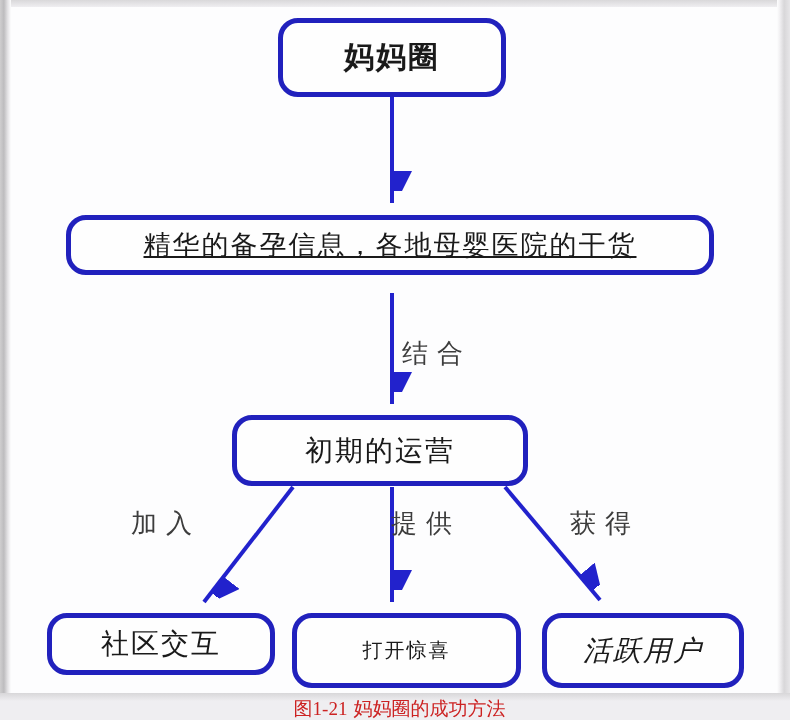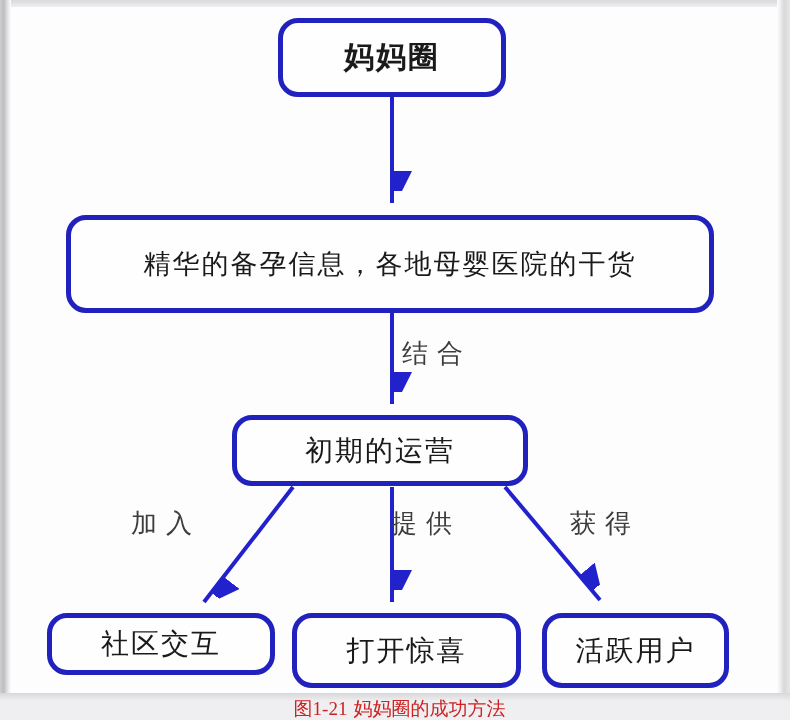--- a/index.html
+++ b/index.html
@@ -47,25 +47,25 @@
     border:5px solid var(--box-border);
     border-radius:20px;
     background:#fefefe;
     display:flex;align-items:center;justify-content:center;
     color:var(--box-text);
     font-size:27px;
     letter-spacing:2px;
     white-space:nowrap;
   }
   .node-top   {left:278px;top:18px; width:228px;height:79px;font-weight:bold;font-size:30px;}
-  .node-info  {left:66px; top:215px;width:648px;height:98px;}
+  .node-info  {left:66px; top:215px;width:648px;height:60px;text-decoration:underline;}
   .node-ops   {left:232px;top:415px;width:296px;height:71px;font-size:28px;}
   .node-a     {left:47px; top:613px;width:228px;height:62px;font-size:28px;}
-  .node-b     {left:292px;top:613px;width:229px;height:75px;font-size:28px;}
-  .node-c     {left:542px;top:613px;width:187px;height:75px;font-size:28px;}
+  .node-b     {left:292px;top:613px;width:229px;height:75px;font-size:20px;}
+  .node-c     {left:542px;top:613px;width:202px;height:75px;font-size:28px;font-style:italic;}
   
   svg.flow{position:absolute;left:0;top:0;width:790px;height:720px;pointer-events:none;}
   svg.flow line{stroke:var(--arrow);stroke-width:4;}
   svg.flow .head{fill:var(--arrow);}
   
   .edge-label{
     position:absolute;
     color:var(--label-text);
     font-size:26px;
     letter-spacing:9px;

